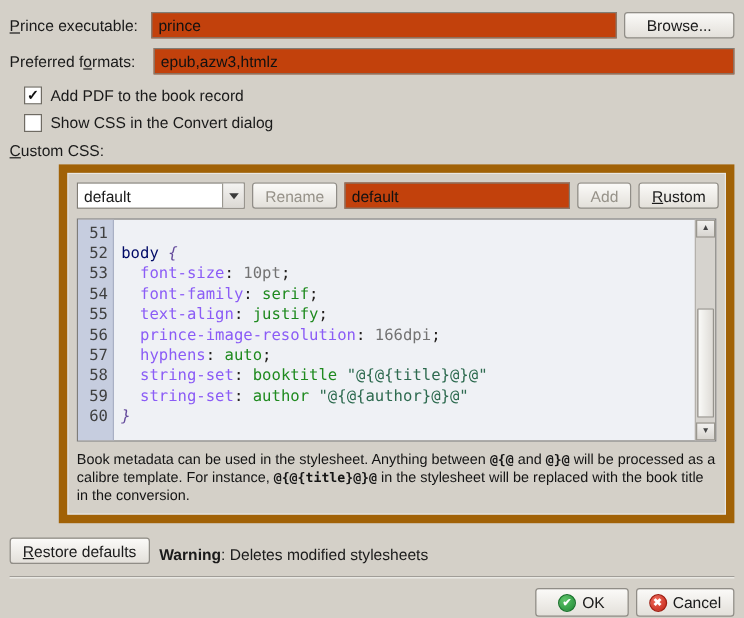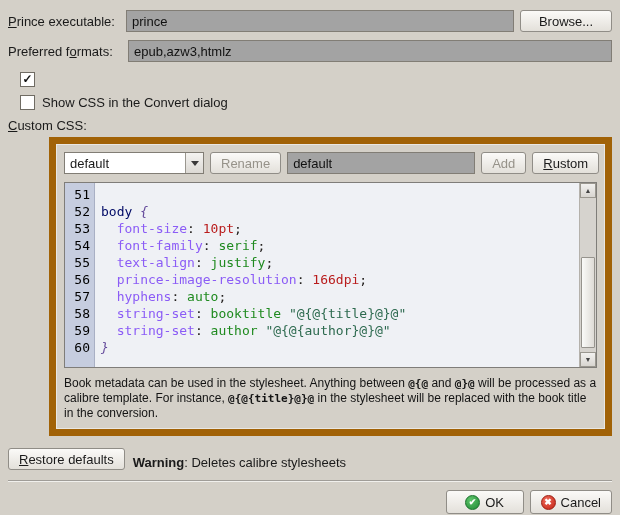--- a/index.html
+++ b/index.html
@@ -13,21 +13,21 @@
   .dialog { box-sizing:border-box; width:620px; height:515px; padding:10px 8px 8px; display:flex; flex-direction:column; }
   .u { text-decoration:underline; }
 
   
   .frow { height:22px; margin-bottom:8px; display:flex; gap:6px; align-items:center; }
   .frow.last { margin-bottom:10px;gap:8px; }
   .flabel { width:112px; flex:none; }
   .grow { flex:1; }
 
   .input {
-    height:22px; box-sizing:border-box; border:1px solid #817d75; background:#a3a3a3;
+    height:22px; box-sizing:border-box; border:1px solid #817d75; background:#c2410c;
     padding:4px 5px; font-family:"Liberation Sans", sans-serif; font-size:13px; color:#111;
   }
 
   .btn {
     display:inline-flex; align-items:center; justify-content:center; gap:5px;
     height:22px; box-sizing:border-box; padding:0 10px;
     background:linear-gradient(#fbfaf8,#e3e0da);
     border:1px solid #908d87; border-radius:3px;
     font-family:"Liberation Sans", sans-serif; font-size:13px; color:#1a1a1a;
     cursor:default; white-space:nowrap;
@@ -57,31 +57,31 @@
   .combo-btn {
     width:17px; flex:none; background:linear-gradient(#f4f3f1,#dcd9d4);
     border-left:1px solid #9a978f; display:flex; align-items:center; justify-content:center;
   }
   .tri-down { width:0; height:0; border-left:4px solid transparent; border-right:4px solid transparent; border-top:5px solid #3a3a3a; }
 
   
   .editor { height:184px; display:flex; border:1px solid #7f7d79; background:#eff1f5; overflow:hidden; }
   .gutter {
     width:30px; flex:none; box-sizing:border-box; background:#c6cddf; border-right:1px solid #a9b0c4;
-    color:#000000; text-align:right; padding:3px 4px 0 0;
+    color:#404040; text-align:right; padding:3px 4px 0 0;
     font-family:"DejaVu Sans Mono", monospace; font-size:13px;
   }
   .ln { height:17px; line-height:17px; }
   .code { flex:1; padding:3px 0 0 6px; font-family:"DejaVu Sans Mono", monospace; font-size:13px; white-space:pre; overflow:hidden; }
   .cl { height:17px; line-height:17px; }
   .tk-pln { color:#23201e; }
   .tk-sel { color:#000a66; }
   .tk-brc { color:#644a9b; font-style:italic; }
   .tk-prp { color:#8b5cf6; }
-  .tk-num { color:#b91c1c; }
+  .tk-num { color:#737373; }
   .tk-kw  { color:#1f8a1f; }
   .tk-str { color:#2d6a4f; }
 
   .vscroll { width:16px; flex:none; background:#d6d3ce; border-left:1px solid #b4b1ab; display:flex; flex-direction:column; }
   .sb-btn {
     height:15px; box-sizing:border-box; background:linear-gradient(#f2f1ef,#d8d5d0);
     border:1px solid #9a978f; display:flex; align-items:center; justify-content:center;
     font-size:7px; color:#444; line-height:1;
   }
   .sb-track { flex:1; position:relative; }
@@ -123,20 +123,21 @@
 
   <div class="frow last">
     <label class="flabel"><span>Preferred f</span><span class="u">o</span><span>rmats:</span></label>
     <input class="input grow" value="epub,azw3,htmlz" style="">
   </div>
 
   <div class="cbrow">
     <span class="cb">
         <span class="mark">✓</span>
       </span>
+    <span>Add PDF to the book record</span>
   </div>
   <div class="cbrow">
     <span class="cb"></span>
     <span>Show CSS in the Convert dialog</span>
   </div>
 
   <div class="section-label"><span class="u">C</span><span>ustom CSS:</span></div>
 
   <div class="groupbox">
     <div class="toolbar">
@@ -185,21 +186,21 @@
       </div>
     </div>
 
     <div class="help"><span>Book metadata can be used in the stylesheet. Anything between </span><span class="help-code">@{@</span><span> and </span><span class="help-code">@}@</span><span> will be processed as a calibre template. For instance, </span><span class="help-code">@{@{title}@}@</span><span> in the stylesheet will be replaced with the book title in the conversion.</span></div>
   </div>
 
   <div class="restore-row">
     <button class="btn">
         <span><span class="u">R</span><span>estore defaults</span></span>
       </button>
-    <span class="warning"><b>Warning</b><span>: Deletes calibre stylesheets</span></span>
+    <span class="warning"><b>Warning</b><span>: Deletes modified stylesheets</span></span>
   </div>
 
   <div class="sep"></div>
 
   <div class="btnrow">
     <button class="btn">
       <span class="ico ok-ico">✔</span>
       <span>OK</span>
     </button>
     <button class="btn">

